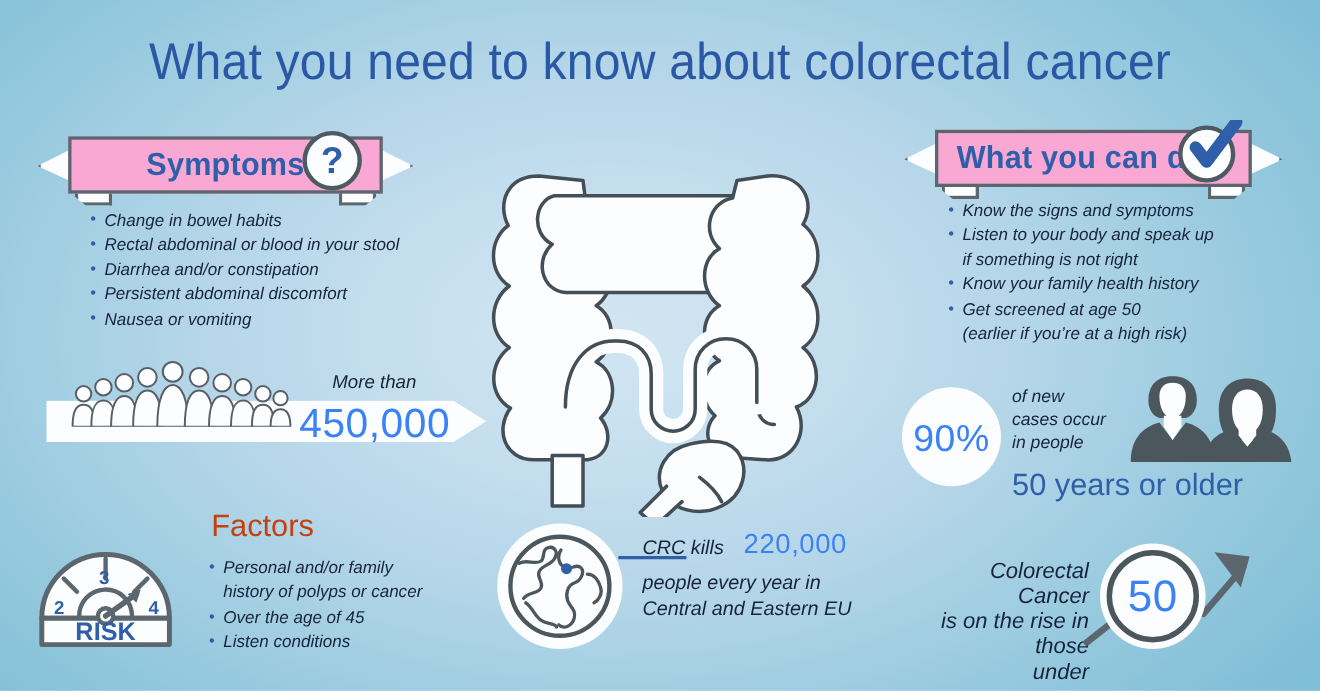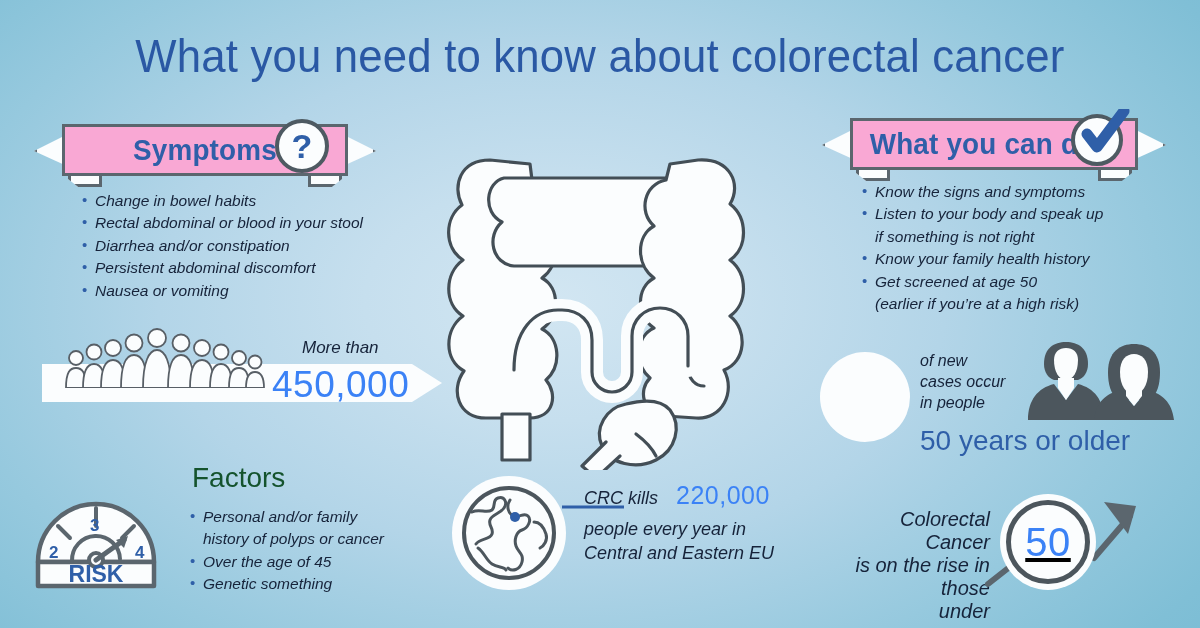--- a/index.html
+++ b/index.html
@@ -80,21 +80,21 @@
   .italic-note {
     font-style: italic; color: #16233a;
   }
 
   
   .white-circle { border-radius: 50%; background: #fbfdfe; }
 
   
   .sec-head {
     font-family: "Liberation Sans Narrow", "Liberation Sans", sans-serif;
-    font-size: 28px; color: #14532d; font-weight: 400;
+    font-size: 28px; color: #c2410c; font-weight: 400;
   }
   .subhead-blue {
     font-family: "Liberation Sans Narrow", "Liberation Sans", sans-serif;
     color: #2f5fa8; font-weight: 400;
   }
   svg { display: block; }
 </style>
 </head>
 <body>
 
@@ -235,20 +235,21 @@
             <path d="M184 62 C184 49 188 46 193 46 C198 46 202 49 202 62 Z"></path>
           </g>
       </g>
     </svg>
   </div>
 
   <div class="abs italic-note" style="left:302px; top:338px; font-size:17px;">More than</div>
   <div class="abs bignum" style="left:272px; top:364px; font-size:37px;">450,000</div>
 
   <div class="abs white-circle" style="left:820px; top:352px; width:90px; height:90px;"></div>
+  <div class="abs bignum" style="left:820px; top:380px; width:90px; text-align:center; font-size:34px;">90%</div>
 
   <div class="abs italic-note" style="left:920px; top:350px; font-size:16px; line-height:21px;">
     <div>of new</div>
     <div>cases occur</div>
     <div>in people</div>
   </div>
 
   <div class="abs" style="left:1022px; top:338px; width:160px; height:82px;">
     <svg viewBox="0 0 160 82" width="160" height="82">
       <g fill="#4c565d">
@@ -298,21 +299,21 @@
       <path d="M64 62 L92 42" stroke="#5b666e" stroke-width="5" stroke-linecap="round"></path>
       <path d="M96 38 L84 42 L92 50 Z" fill="#5b666e"></path>
       <text x="64" y="84" text-anchor="middle" fill="#2f5fa8" font-family="'Liberation Sans Narrow','Liberation Sans',sans-serif" font-size="23" font-weight="700">RISK</text>
     </svg>
   </div>
 
   <ul class="bullets abs" style="left:190px; top:506px; width:260px;">
     <li>Personal and/or family</li>
     <li class="cont">history of polyps or cancer</li>
     <li>Over the age of 45</li>
-    <li>Genetic something</li>
+    <li>Listen conditions</li>
   </ul>
 
   <div class="abs white-circle" style="left:452px; top:476px; width:114px; height:114px;"></div>
   <div class="abs" style="left:458px; top:482px; width:102px; height:102px;">
     <svg viewBox="0 0 102 102" width="102" height="102">
       <circle cx="51" cy="51" r="45" fill="#fbfdfe" stroke="#4c565d" stroke-width="4"></circle>
       <g fill="none" stroke="#4c565d" stroke-width="3" stroke-linejoin="round" stroke-linecap="round">
         <path d="M14 30 C22 26 28 32 34 28 C38 24 34 18 40 16 C46 14 50 20 46 26 C42 32 34 32 32 38 C30 44 36 46 34 52 C32 58 22 56 18 62"></path>
         <path d="M52 18 C48 24 50 32 56 34 C62 36 66 30 70 34 C74 38 70 46 64 48 C58 50 56 58 58 64 C60 70 66 72 64 80 C62 88 54 90 50 86"></path>
         <path d="M20 66 C26 70 28 78 34 82 C40 86 46 84 48 88"></path>
@@ -340,17 +341,17 @@
 
   <svg class="abs" style="left:982px; top:484px;" width="218" height="116" viewBox="0 0 218 116">
     <g fill="none" stroke="#5b666e" stroke-width="6" stroke-linecap="round" stroke-linejoin="round">
       <polyline points="6,100 34,78 52,96 92,56 112,74 148,32"></polyline>
     </g>
     <path d="M122 18 L154 22 L146 50 Z" fill="#5b666e"></path>
   </svg>
 
   <div class="abs white-circle" style="left:1000px; top:494px; width:96px; height:96px;"></div>
   <div class="abs" style="left:1006px; top:500px; width:84px; height:84px; border-radius:50%;
-              background:#fbfdfe; border:5px solid #4c565d; display:flex; align-items:center; justify-content:center;text-decoration:underline;">
+              background:#fbfdfe; border:5px solid #4c565d; display:flex; align-items:center; justify-content:center;">
     <span class="bignum" style="font-size:40px; line-height:1;">50</span>
   </div>
 
 </div>
 
 </body></html>

